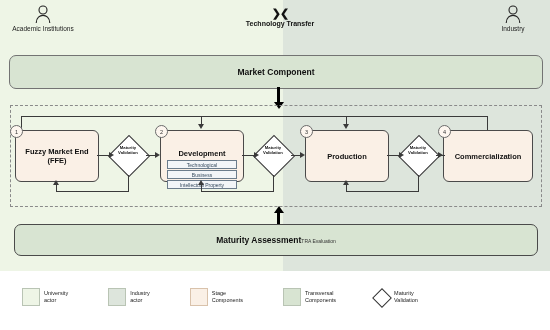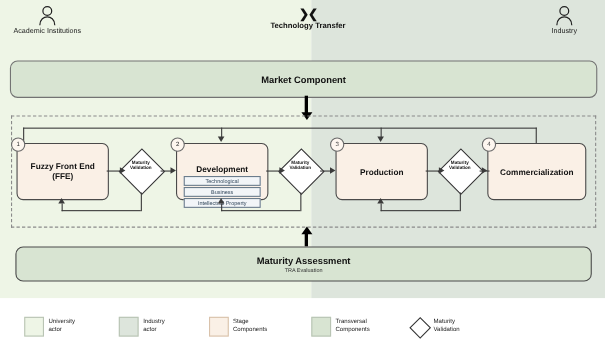--- a/index.html
+++ b/index.html
@@ -35,21 +35,21 @@
     background:#d8e4d2;
     display:flex;align-items:center;justify-content:center;
   }
   .market-label{font-size:8.5px;font-weight:bold;color:#111;}
 
   
   .assessment{
     position:absolute;left:14px;top:224px;width:522px;height:30px;
     border:1px solid #4a4a4a;border-radius:7px;
     background:#d8e4d2;
-    display:flex;flex-direction:column;align-items:center;justify-content:center;
+    display:flex;flex-direction:row;align-items:center;justify-content:center;
   }
   .assessment-title{font-size:8.5px;font-weight:bold;color:#111;}
   .assessment-sub{font-size:5px;color:#333;margin-top:1px;}
 
   
   .stage-container{
     position:absolute;left:10px;top:105px;width:530px;height:100px;
     border:1px dashed #8a8a8a;
   }
 
@@ -169,21 +169,21 @@
   <div class="ln lh" style="left:21px;top:116px;width:467px;"></div>
   <div class="ln lv" style="left:21px;top:116px;height:15px;"></div>
 
   <div class="ln lv" style="left:201px;top:116px;height:9px;"></div>
   <div class="arrow arr-down" style="left:197.8px;top:124px;"></div>
   <div class="ln lv" style="left:346px;top:116px;height:9px;"></div>
   <div class="arrow arr-down" style="left:342.8px;top:124px;"></div>
 
   <div class="stage-box" id="box-ffe">
     <div class="stage-num">1</div>
-    <div class="stage-title" style="white-space:pre-line;">Fuzzy Front End
+    <div class="stage-title" style="white-space:pre-line;">Fuzzy Market End
 (FFE)</div>
   </div>
 
   <div class="stage-box" id="box-dev">
     <div class="stage-num">2</div>
     <div class="stage-title" style="white-space:pre-line;margin-top:26px;">Development</div>
     <div class="subitems">
       <div class="subitem">Technological</div>
       <div class="subitem">Business</div>
       <div class="subitem">Intellectual Property</div>

